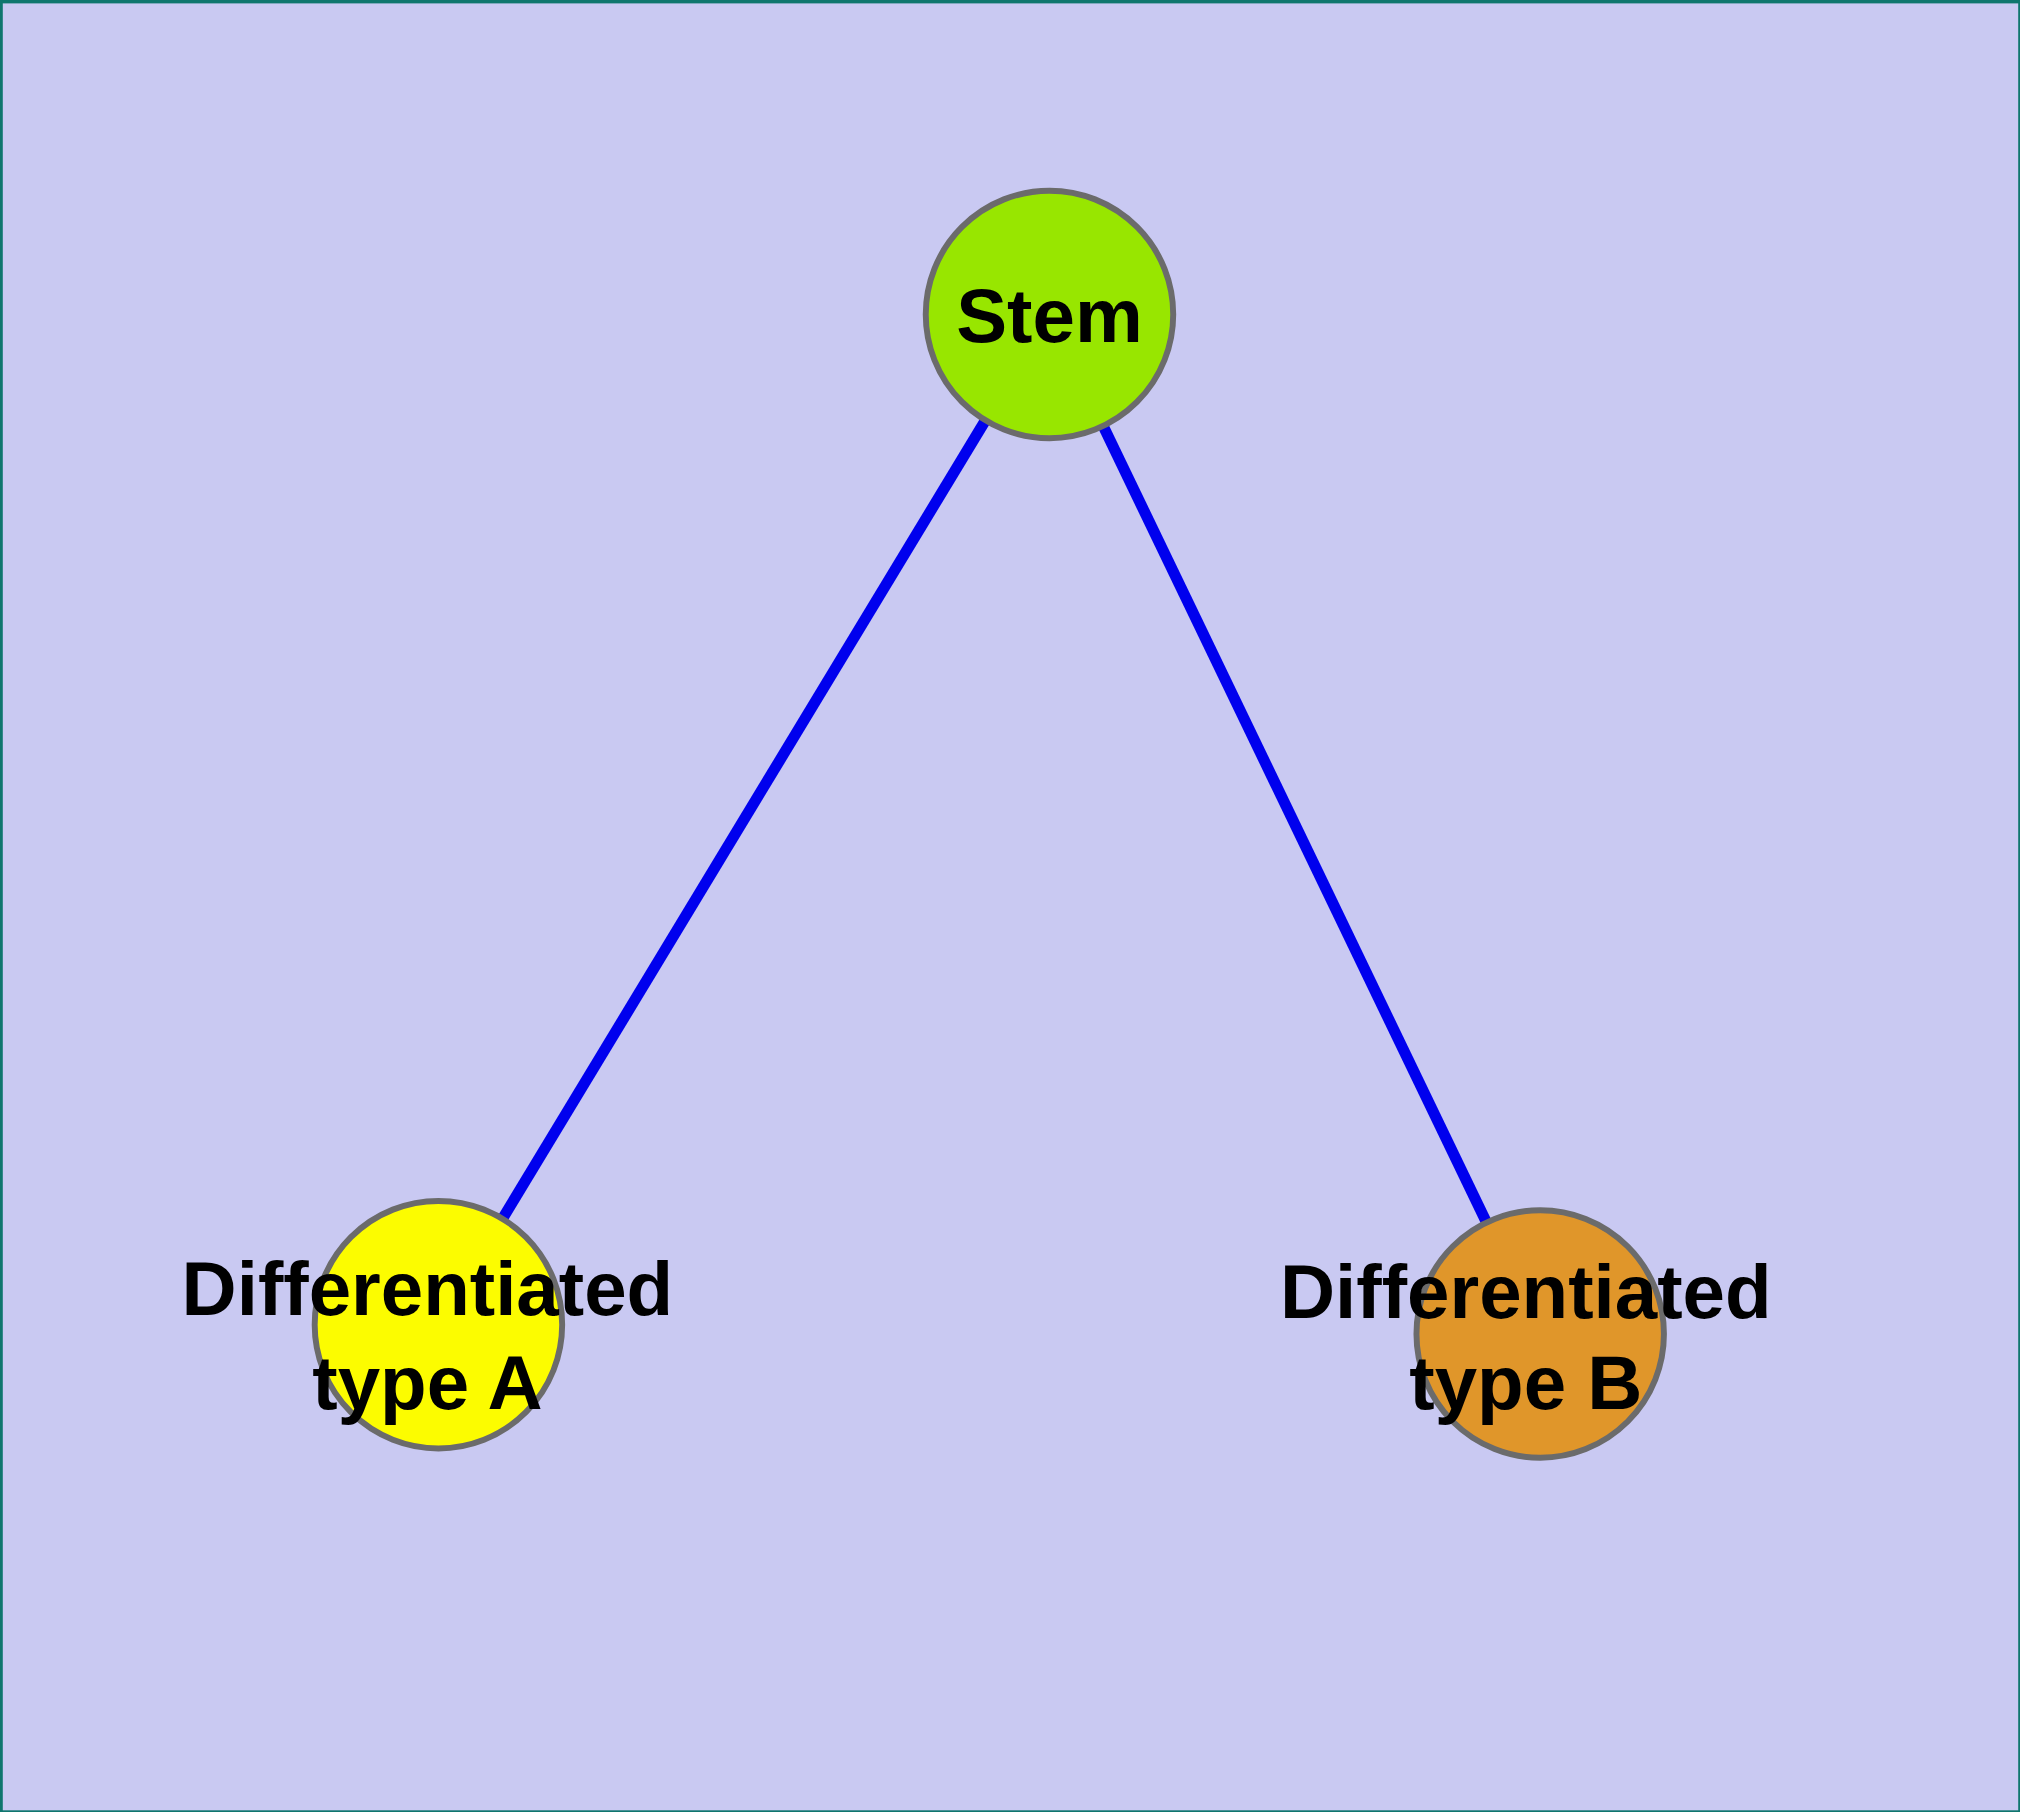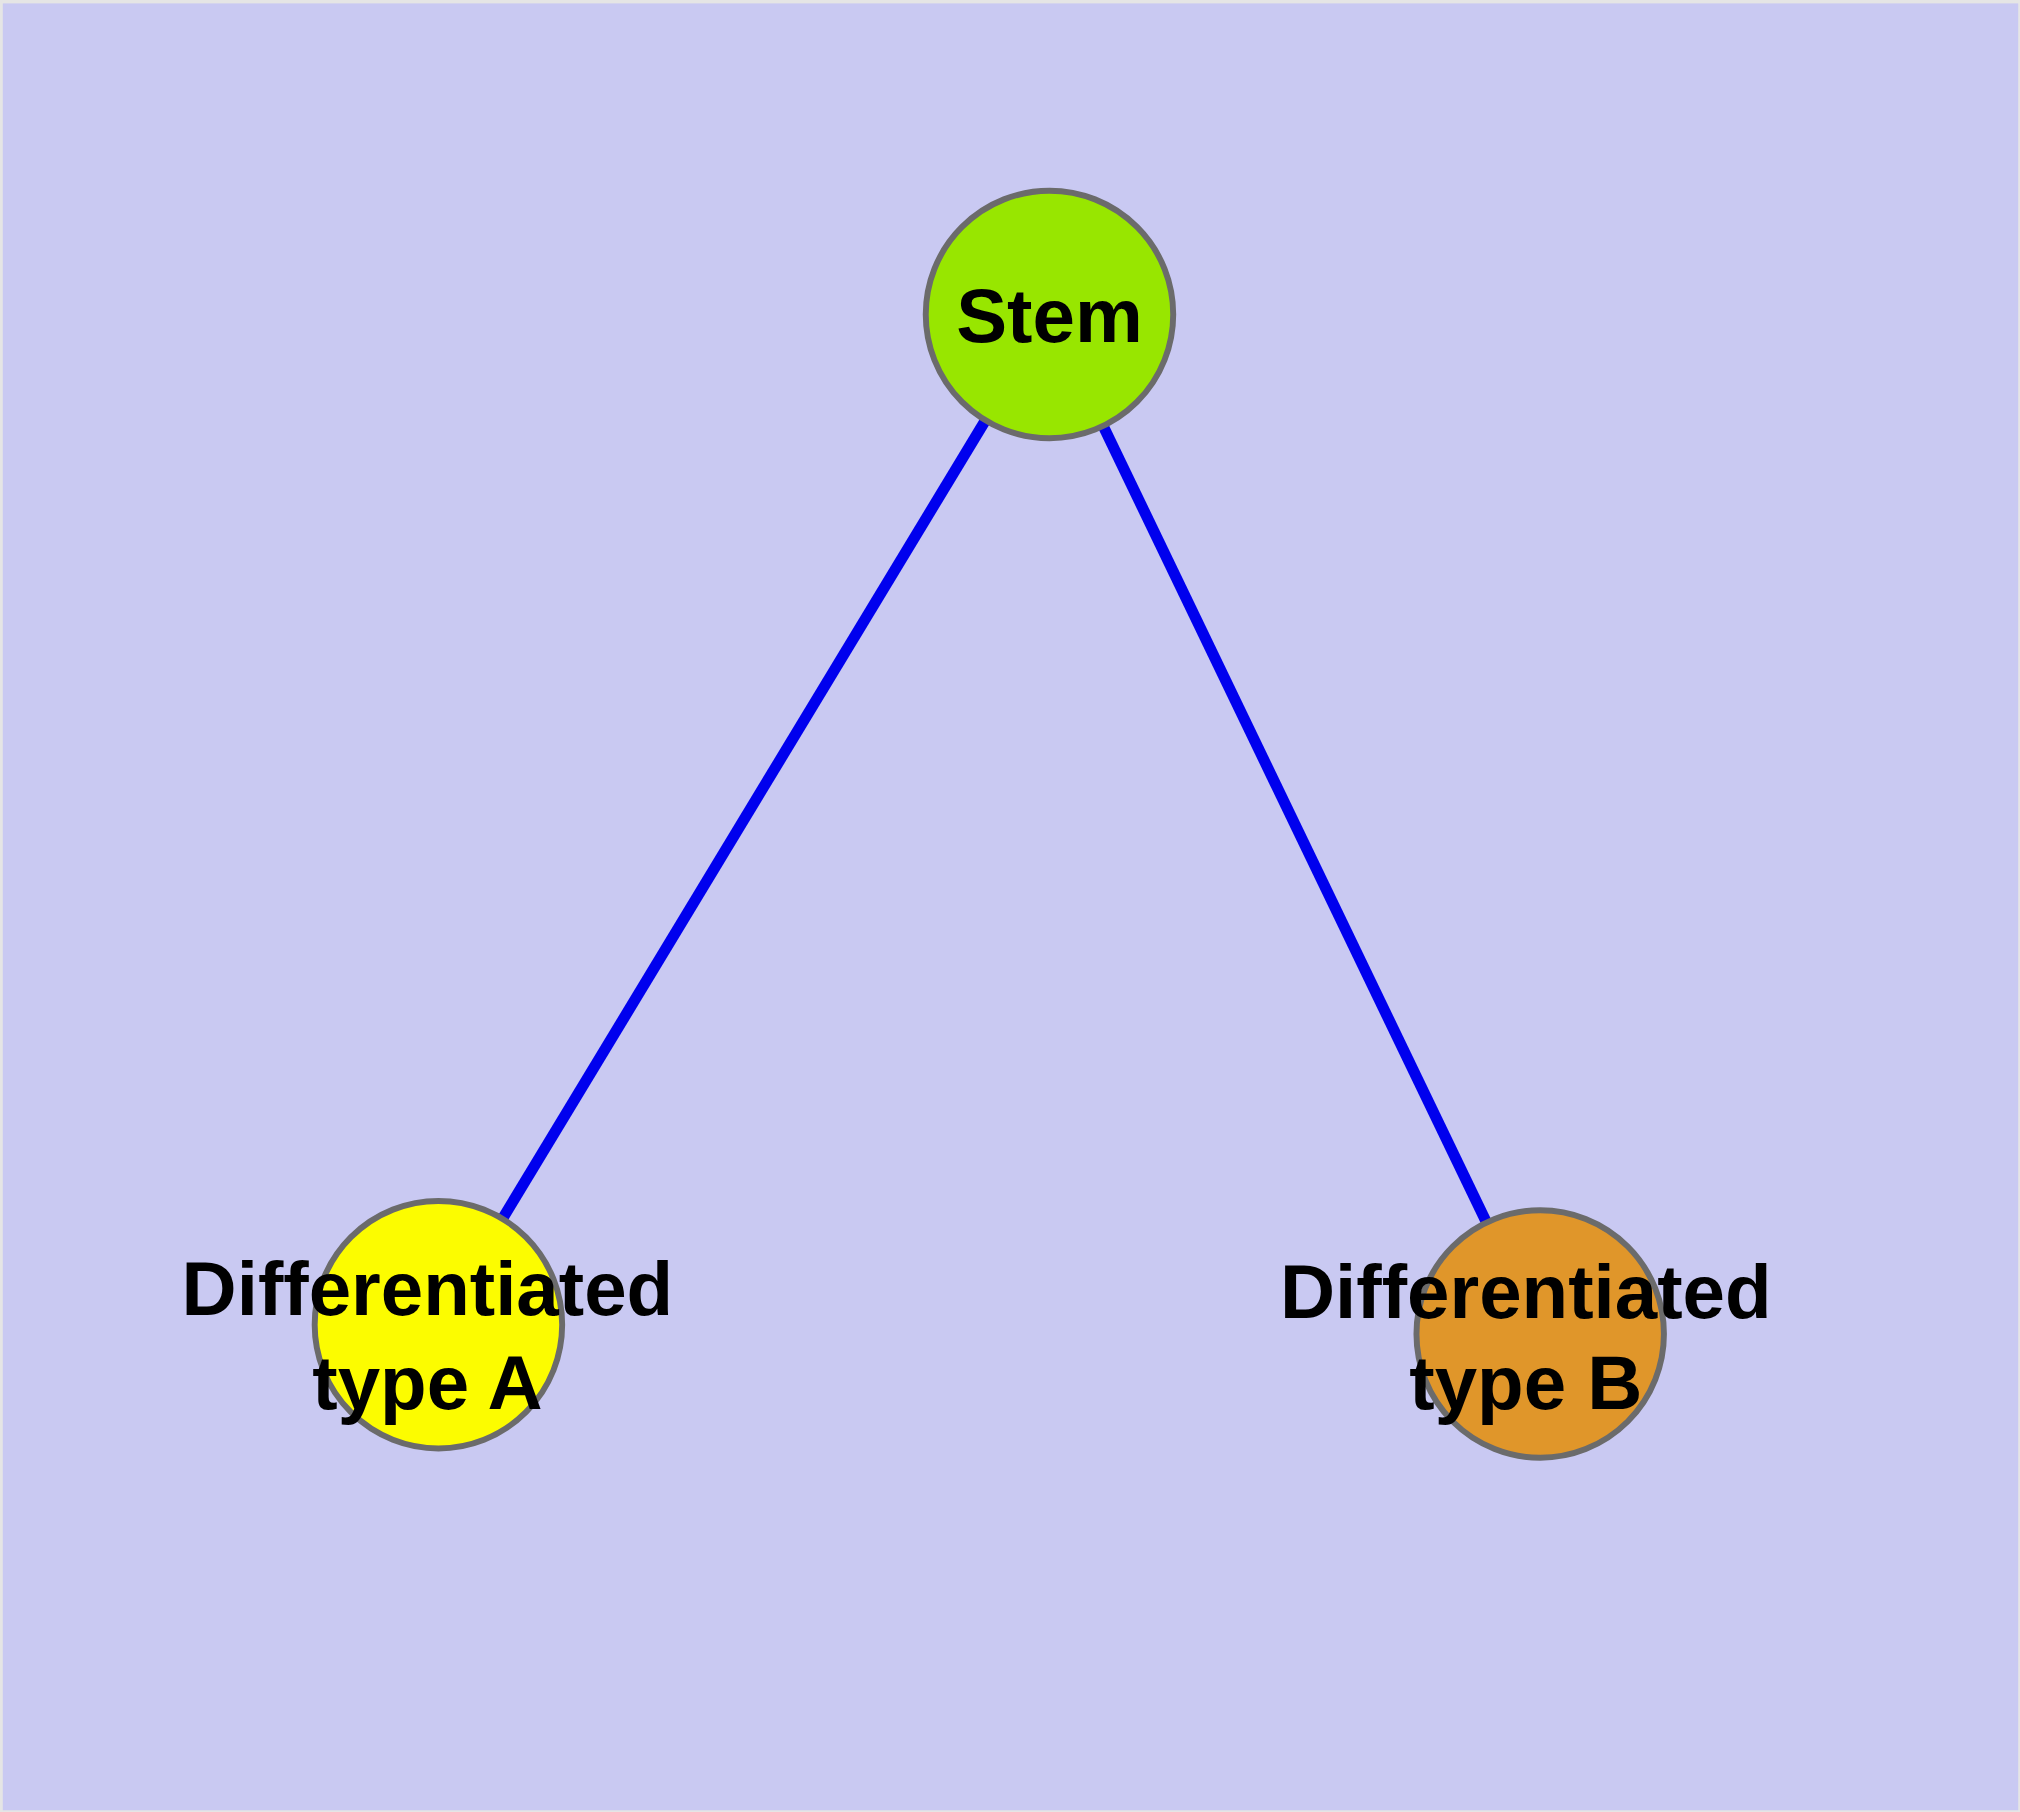--- a/index.html
+++ b/index.html
@@ -8,21 +8,21 @@
     background: #FFFFFF;
     width: 2021px;
     height: 1812px;
     overflow: hidden;
     font-family: "Liberation Sans", sans-serif;
   }
   .stage {
     position: relative;
     width: 2021px;
     height: 1812px;
-    background: #e5e5e5;
+    background: #0f766e;
   }
   svg.graph {
     display: block;
     width: 2021px;
     height: 1812px;
   }
   .node-label {
     font-family: "Liberation Sans", "DejaVu Sans", sans-serif;
     font-weight: bold;
   }

